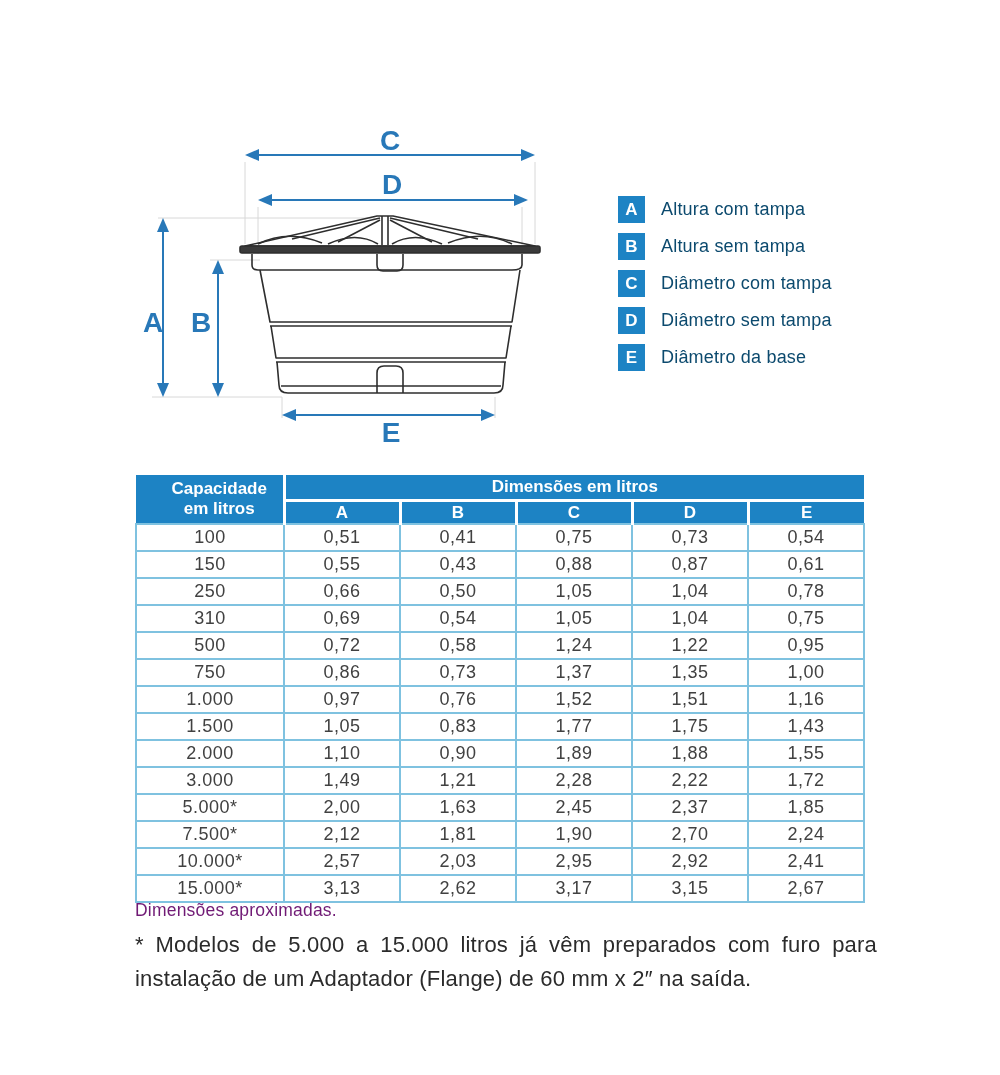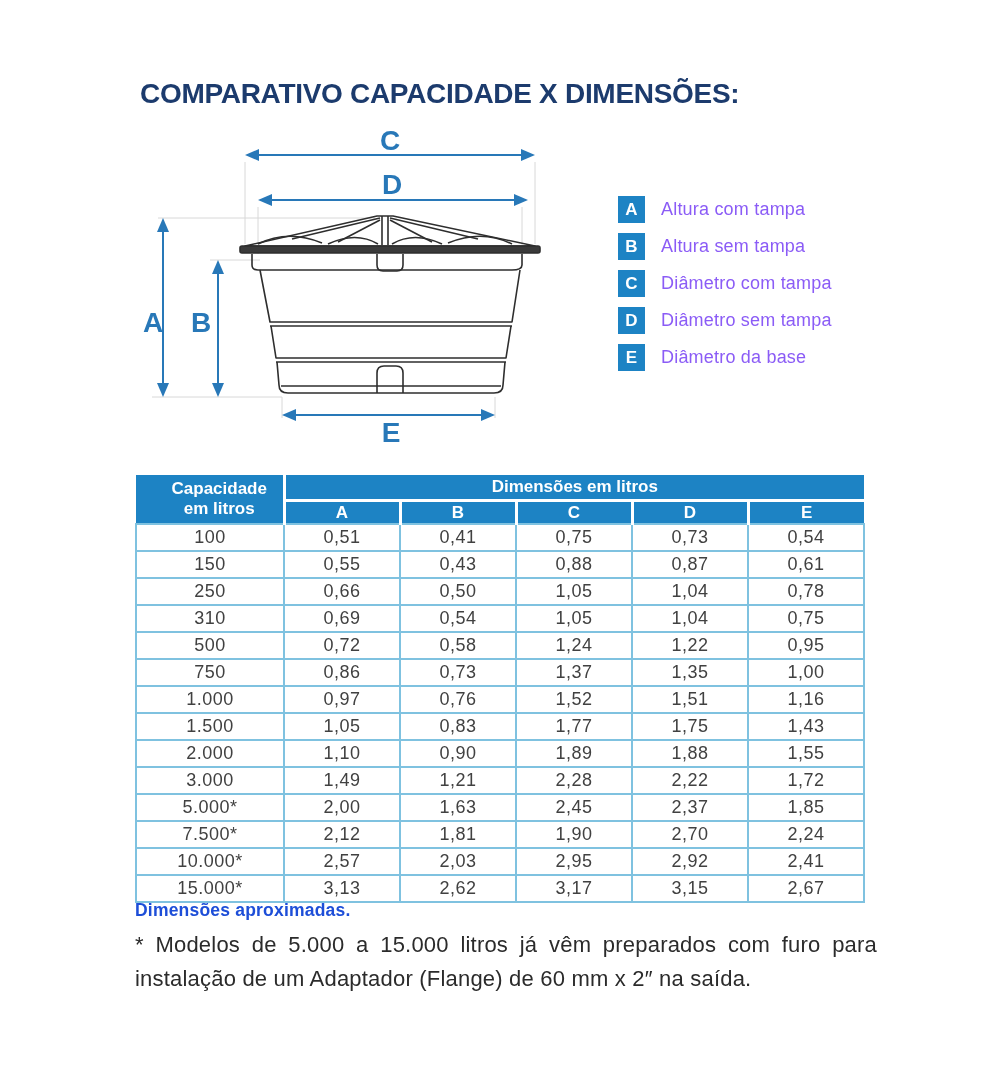--- a/index.html
+++ b/index.html
@@ -22,21 +22,21 @@
   .dim-label{font-family:"Liberation Sans",sans-serif;font-size:28px;font-weight:bold;fill:#2878b8;}
   
   .legend{position:absolute;left:618px;top:196px;}
   .legend-item{display:flex;align-items:center;height:27px;margin-bottom:10px;}
   .legend-key{
     width:27px;height:27px;background:#1d83c4;color:#ffffff;
     font-size:17px;font-weight:bold;
     display:flex;align-items:center;justify-content:center;
     flex:0 0 27px;
   }
-  .legend-label{margin-left:16px;font-size:18px;color:#8b5cf6;letter-spacing:0.2px;}
+  .legend-label{margin-left:16px;font-size:18px;color:#0c4a6e;letter-spacing:0.2px;}
   
   .spec-table{
     position:absolute;left:135px;top:475px;
     border-collapse:collapse;table-layout:fixed;
     width:728px;
   }
   .spec-table col.c-cap{width:148px;}
   .spec-table col.c-dim{width:116px;}
   .spec-table th{
     background:#1d83c4;color:#ffffff;font-weight:bold;
@@ -46,34 +46,33 @@
   .spec-table th.dim-h{font-size:17px;height:24px;border-bottom:3px solid #ffffff;border-left:3px solid #ffffff;}
   .spec-table th.col-h{font-size:17px;height:21px;border-left:3px solid #ffffff;}
   .spec-table td{
     border:2px solid #7fc2e0;background:#ffffff;
     height:25px;line-height:25px;padding:0;
     text-align:center;font-size:18px;color:#414141;letter-spacing:0.5px;
   }
   
   .note1{
     position:absolute;left:135px;top:900px;margin:0;
-    font-size:17.5px;color:#1d4ed8;letter-spacing:0.2px;font-weight:bold;
+    font-size:17.5px;color:#701a75;letter-spacing:0.2px;
   }
   .note2{
     position:absolute;left:135px;top:928px;margin:0;width:742px;
     font-size:22px;color:#2b2b2b;letter-spacing:0.2px;line-height:1.55;
     text-align:justify;
   }
 </style>
 </head>
 <body>
 
 <div class="page">
 
-  <h1 class="title">COMPARATIVO CAPACIDADE X DIMENSÕES:</h1>
 
   <div class="diagram">
     <svg width="480" height="340" viewBox="0 0 480 340">
 
       <g stroke="#d8d8d8" stroke-width="1">
         <line x1="115" y1="32" x2="115" y2="114"></line>
         <line x1="405" y1="32" x2="405" y2="114"></line>
         <line x1="128" y1="77" x2="128" y2="124"></line>
         <line x1="392" y1="77" x2="392" y2="124"></line>
         <line x1="28" y1="88" x2="245" y2="88"></line>

